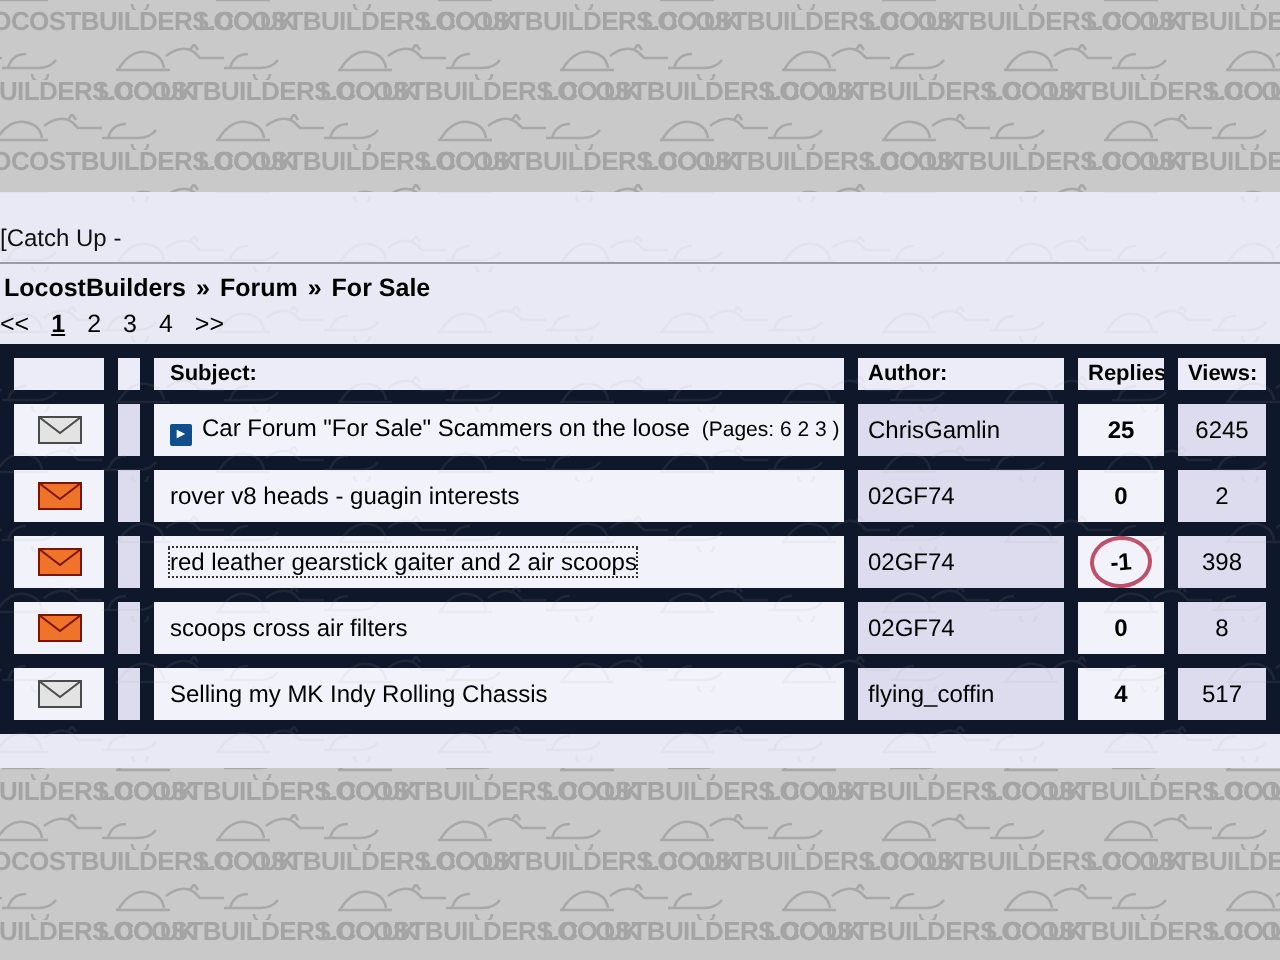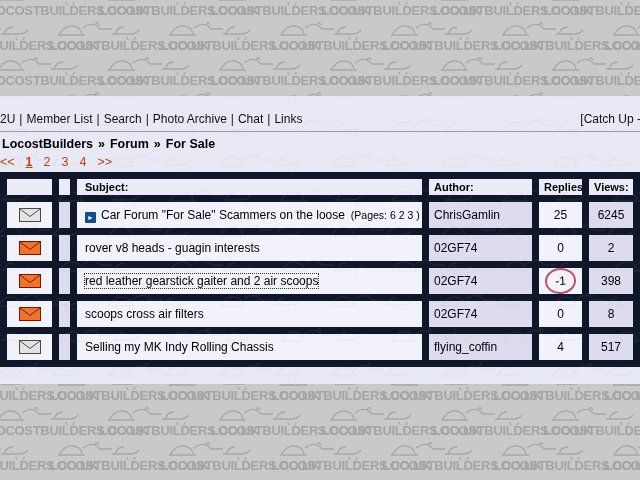--- a/index.html
+++ b/index.html
@@ -43,36 +43,36 @@
   .nav-row{height:35px;padding:12px 2px 5px 0;font-size:12px;display:flex;
            justify-content:space-between;align-items:flex-end;color:#111;}
   .nav-left a{color:#111;text-decoration:none;}
   .nav-sep{margin:0 4px;}
   .nav-right{white-space:nowrap;margin-right:-3px;}
 
   
   .breadcrumb{border-top:1px solid #9a9aa8;padding:5px 2px 3px;font-size:12.5px;
               font-weight:bold;color:#000;}
   .crumb-sep{margin:0 5px;}
-  .pagination{padding:1px 0 3px;font-size:12.5px;color:#c2410c;}
+  .pagination{padding:1px 0 3px;font-size:12.5px;color:#000000;}
   .pagination span{margin-right:11px;cursor:pointer;}
   .page-current{font-weight:bold;text-decoration:underline;}
 
   
   table.forum{border-collapse:collapse;table-layout:fixed;width:652px;
               font-size:12px;color:#000;}
   .forum th,.forum td{border:7px solid #0f172a;overflow:hidden;white-space:nowrap;}
   .forum th{height:21px;font-size:11px;text-align:left;padding:2px 5px;
             background:#ececf8;font-weight:bold;}
   .forum td{height:33px;padding:0 5px;}
   .c-mail{width:52px;text-align:center;background:#f2f2fa;padding:0!important;}
   .c-folder{width:18px;background:#dcdcee;padding:0!important;}
   .c-subj{width:352px;background:#f2f2fa;padding-left:8px!important;}
   .c-auth{width:110px;background:#dcdcee;}
-  .c-repl{width:50px;background:#f2f2fa;text-align:center;}
+  .c-repl{width:50px;background:#f2f2fa;text-align:center;font-weight:bold;}
   .c-views{width:51px;background:#dcdcee;text-align:center;}
   .c-last{width:19px;background:#f2f2fa;}
   th.c-mail,th.c-folder,th.c-subj,th.c-auth,th.c-repl,th.c-views,th.c-last{background:#ececf8;}
   th.c-repl,th.c-views{text-align:right;}
   .sticky{display:inline-block;width:11px;height:11px;background:#0f4d8c;color:#fff;
           font-size:7px;line-height:11px;text-align:center;vertical-align:-1px;
           margin-right:5px;border-radius:1px;}
   .thread-link{cursor:pointer;}
   .thread-link.focused{outline:1px dotted #333;}
   .pages-note{font-size:10.5px;margin-left:3px;}
@@ -506,21 +506,20 @@
         <span class="wm-car" style="left: 612px;"><svg width="90" height="18" viewBox="0 0 90 18" fill="none">
             <path d="M2,13 q6,-10 14,-9 q8,1 9,8 M1,13 h27 M26,6 q8,-6 14,-2 l3,3 h12 M38,3 l2,-3 2,3 M55,12 h18 q6,0 9,-4 M58,12 q2,-7 9,-7 M70,15 a4,4 0 0 0 8,0" stroke="#a8a8a8" stroke-width="1.3"></path>
           </svg></span>
       </div>
     </div>
 
   <div class="content">
 
 
     <div class="nav-row">
-      <div class="nav-left"><a>2U</a><span class="nav-sep">|</span><a>Member List</a><span class="nav-sep">|</span><a>Search</a><span class="nav-sep">|</span><a>Photo Archive</a><span class="nav-sep">|</span><a>Chat</a><span class="nav-sep">|</span><a>Links</a></div>
       <div class="nav-right">[Catch Up -</div>
     </div>
 
     <div class="breadcrumb">
       <span>LocostBuilders</span><span class="crumb-sep">»</span><span>Forum</span><span class="crumb-sep">»</span><span>For Sale</span>
     </div>
 
     <div class="pagination"><span>&lt;&lt;</span><span class="page-current">1</span><span>2</span><span>3</span><span>4</span><span>&gt;&gt;</span></div>
 
     <table class="forum">

